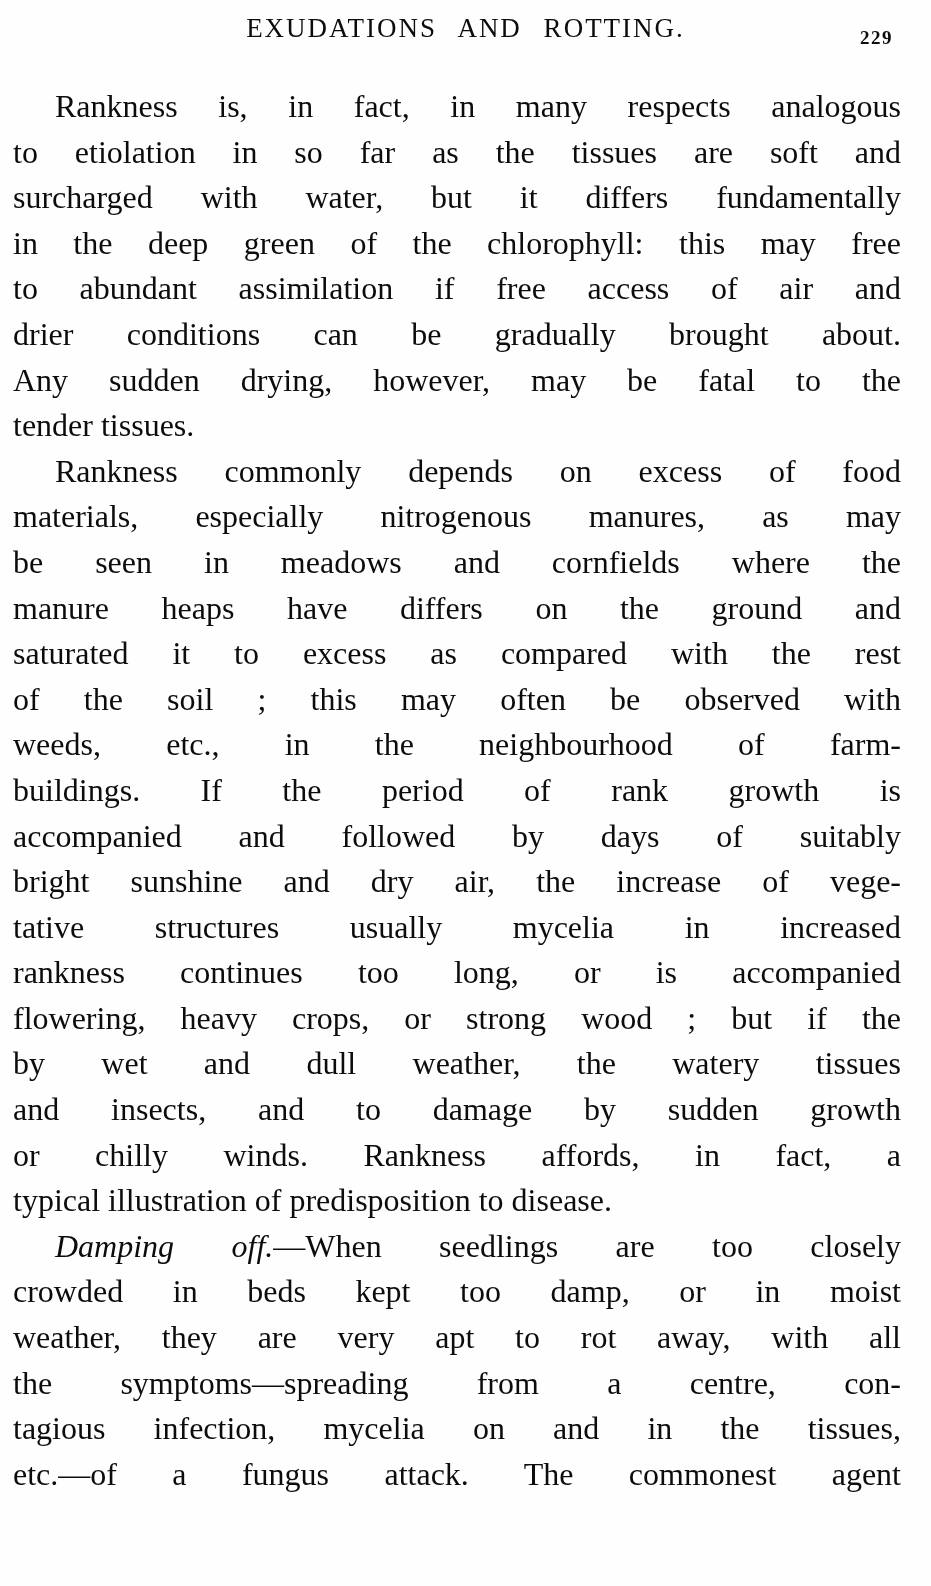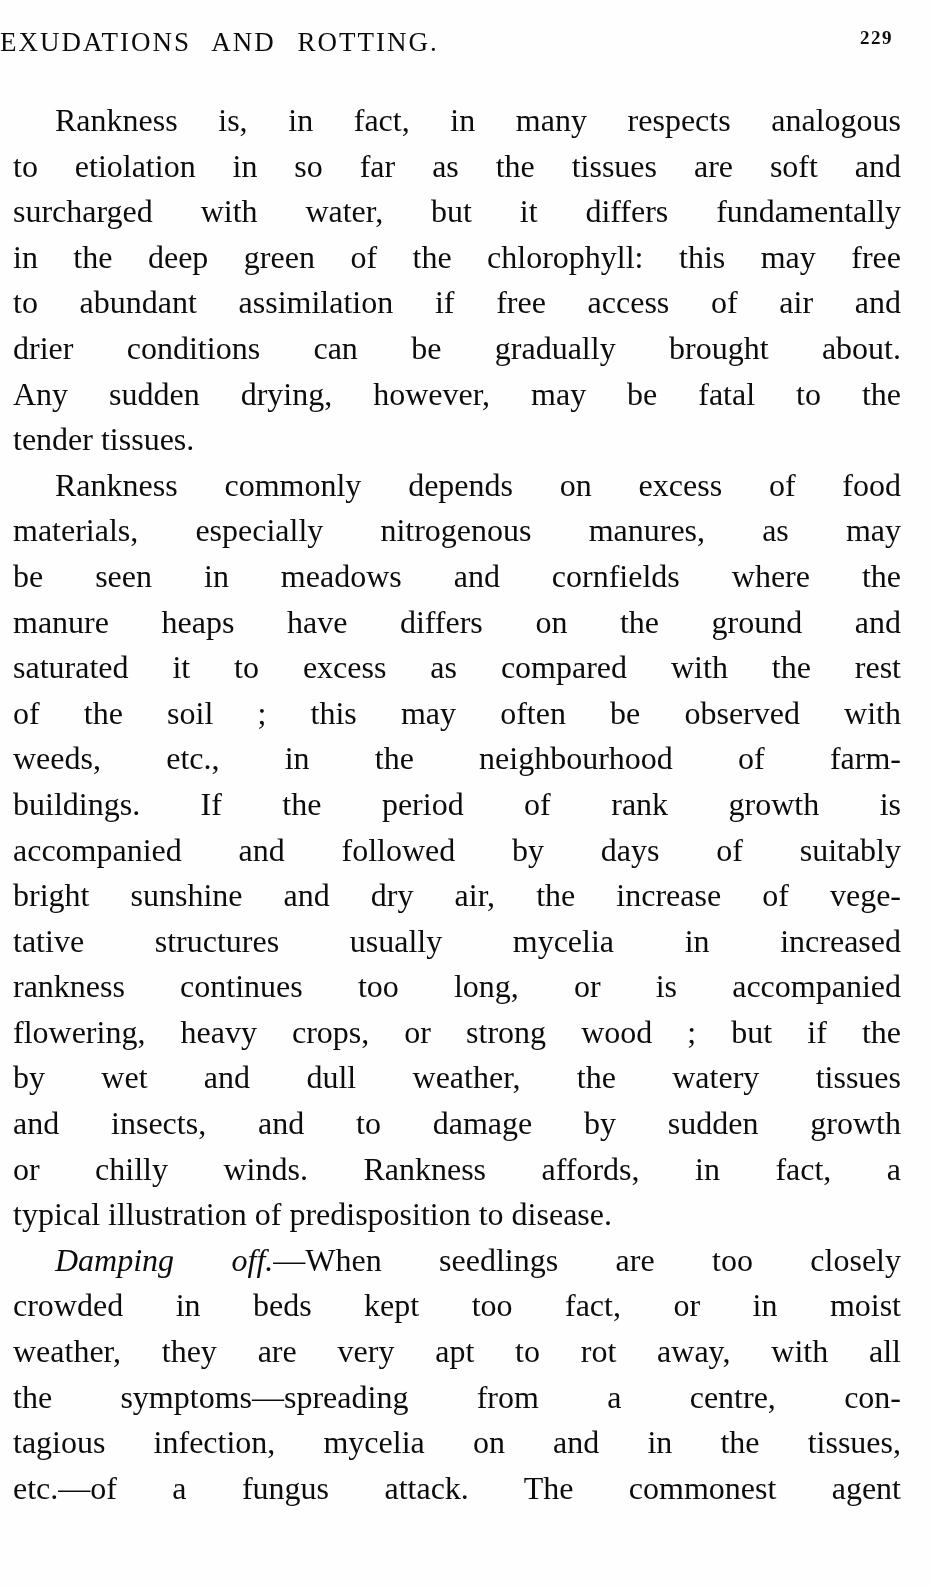--- a/index.html
+++ b/index.html
@@ -11,22 +11,23 @@
     position: relative;
     width: 931px;
     height: 1586px;
     background: #fefefe;
     color: #0c0c0c;
     font-family: "Liberation Serif", serif;
     overflow: hidden;
   }
   .running-head {
     position: relative;
-    padding-top: 27px;
+    padding-top: 13px;
     height: 34px;
+    text-align: center;
     font-size: 27px;
     letter-spacing: 2px;
     word-spacing: 13px;
   }
   .running-head .title {
     display: inline-block;
   }
   .page-num {
     position: absolute;
     top: 27px;
@@ -99,21 +100,21 @@
       <div class="line">by wet and dull weather, the watery tissues</div>
       <div class="line">and insects, and to damage by sudden growth</div>
       <div class="line">or chilly winds. Rankness affords, in fact, a</div>
       <div class="line flush">typical illustration of predisposition to disease.</div>
     </div>
 
     <div>
       <div class="line indent">
         <span class="italic">Damping off.</span><span>—When seedlings are too closely</span>
       </div>
-      <div class="line">crowded in beds kept too fact, or in moist</div>
+      <div class="line">crowded in beds kept too damp, or in moist</div>
       <div class="line">weather, they are very apt to rot away, with all</div>
       <div class="line">the symptoms—spreading from a centre, con-</div>
       <div class="line">tagious infection, mycelia on and in the tissues,</div>
       <div class="line">etc.—of a fungus attack. The commonest agent</div>
     </div>
 
   </div>
 </div>
 
 </body></html>

